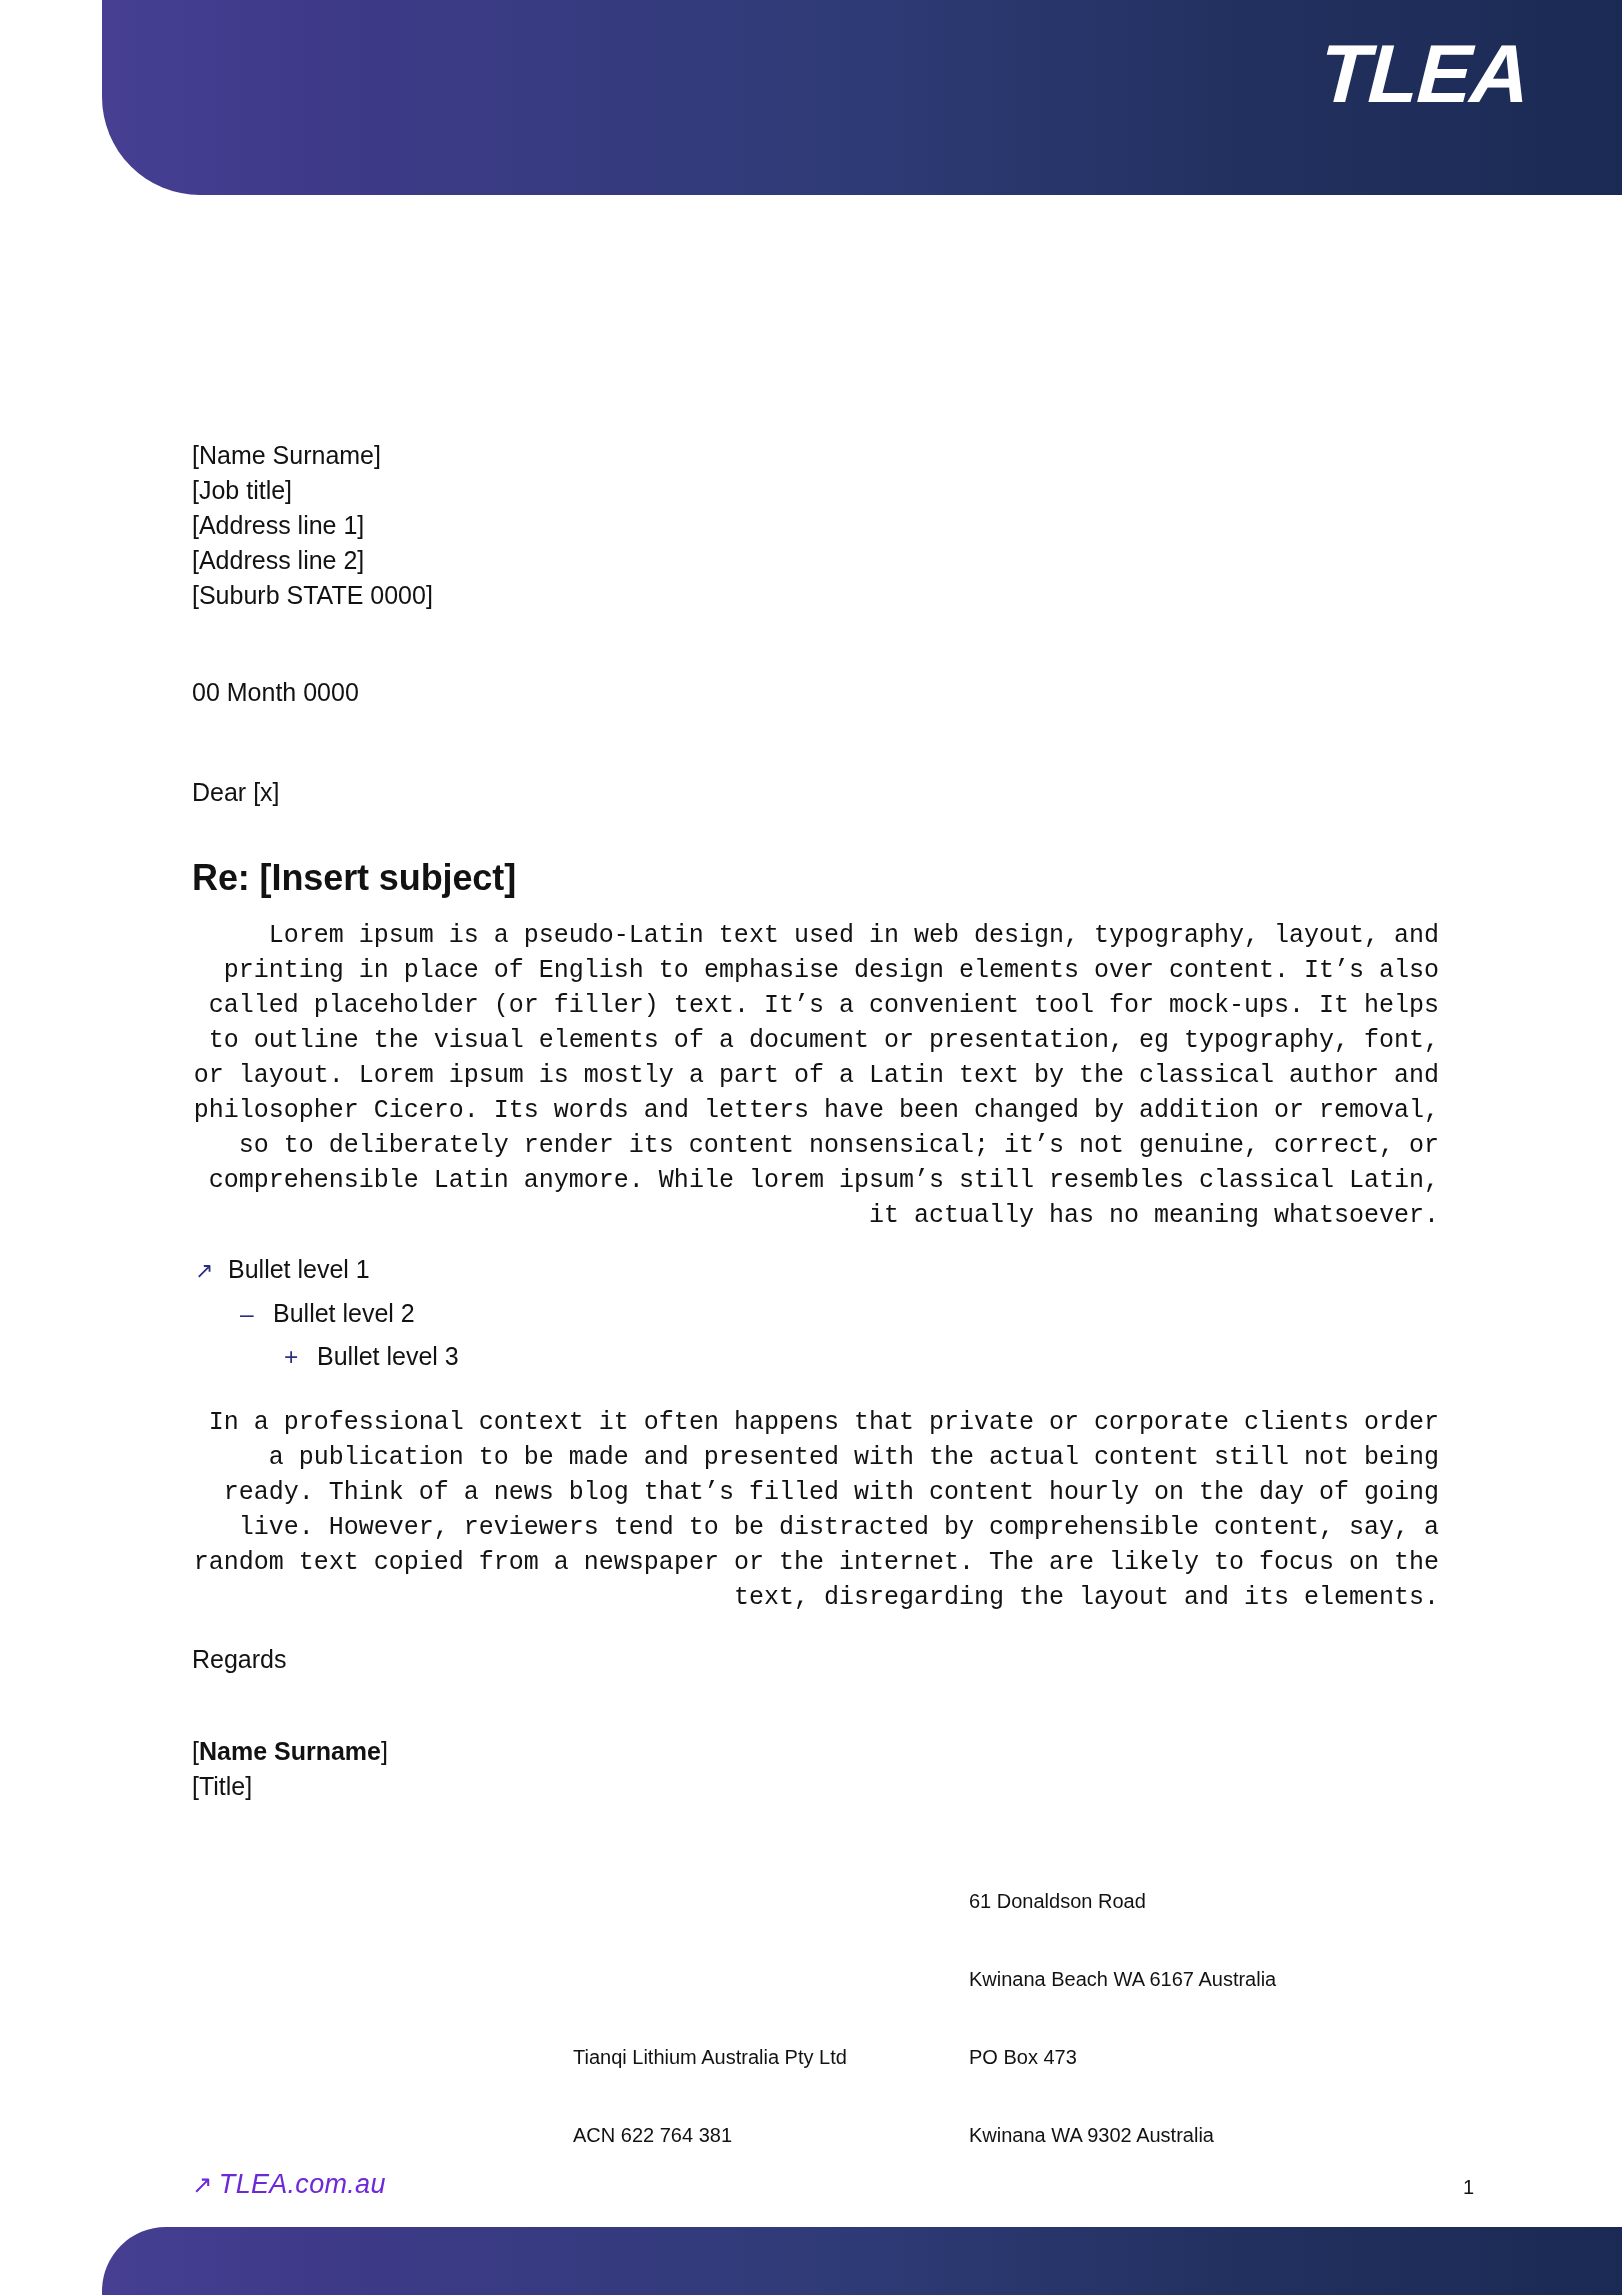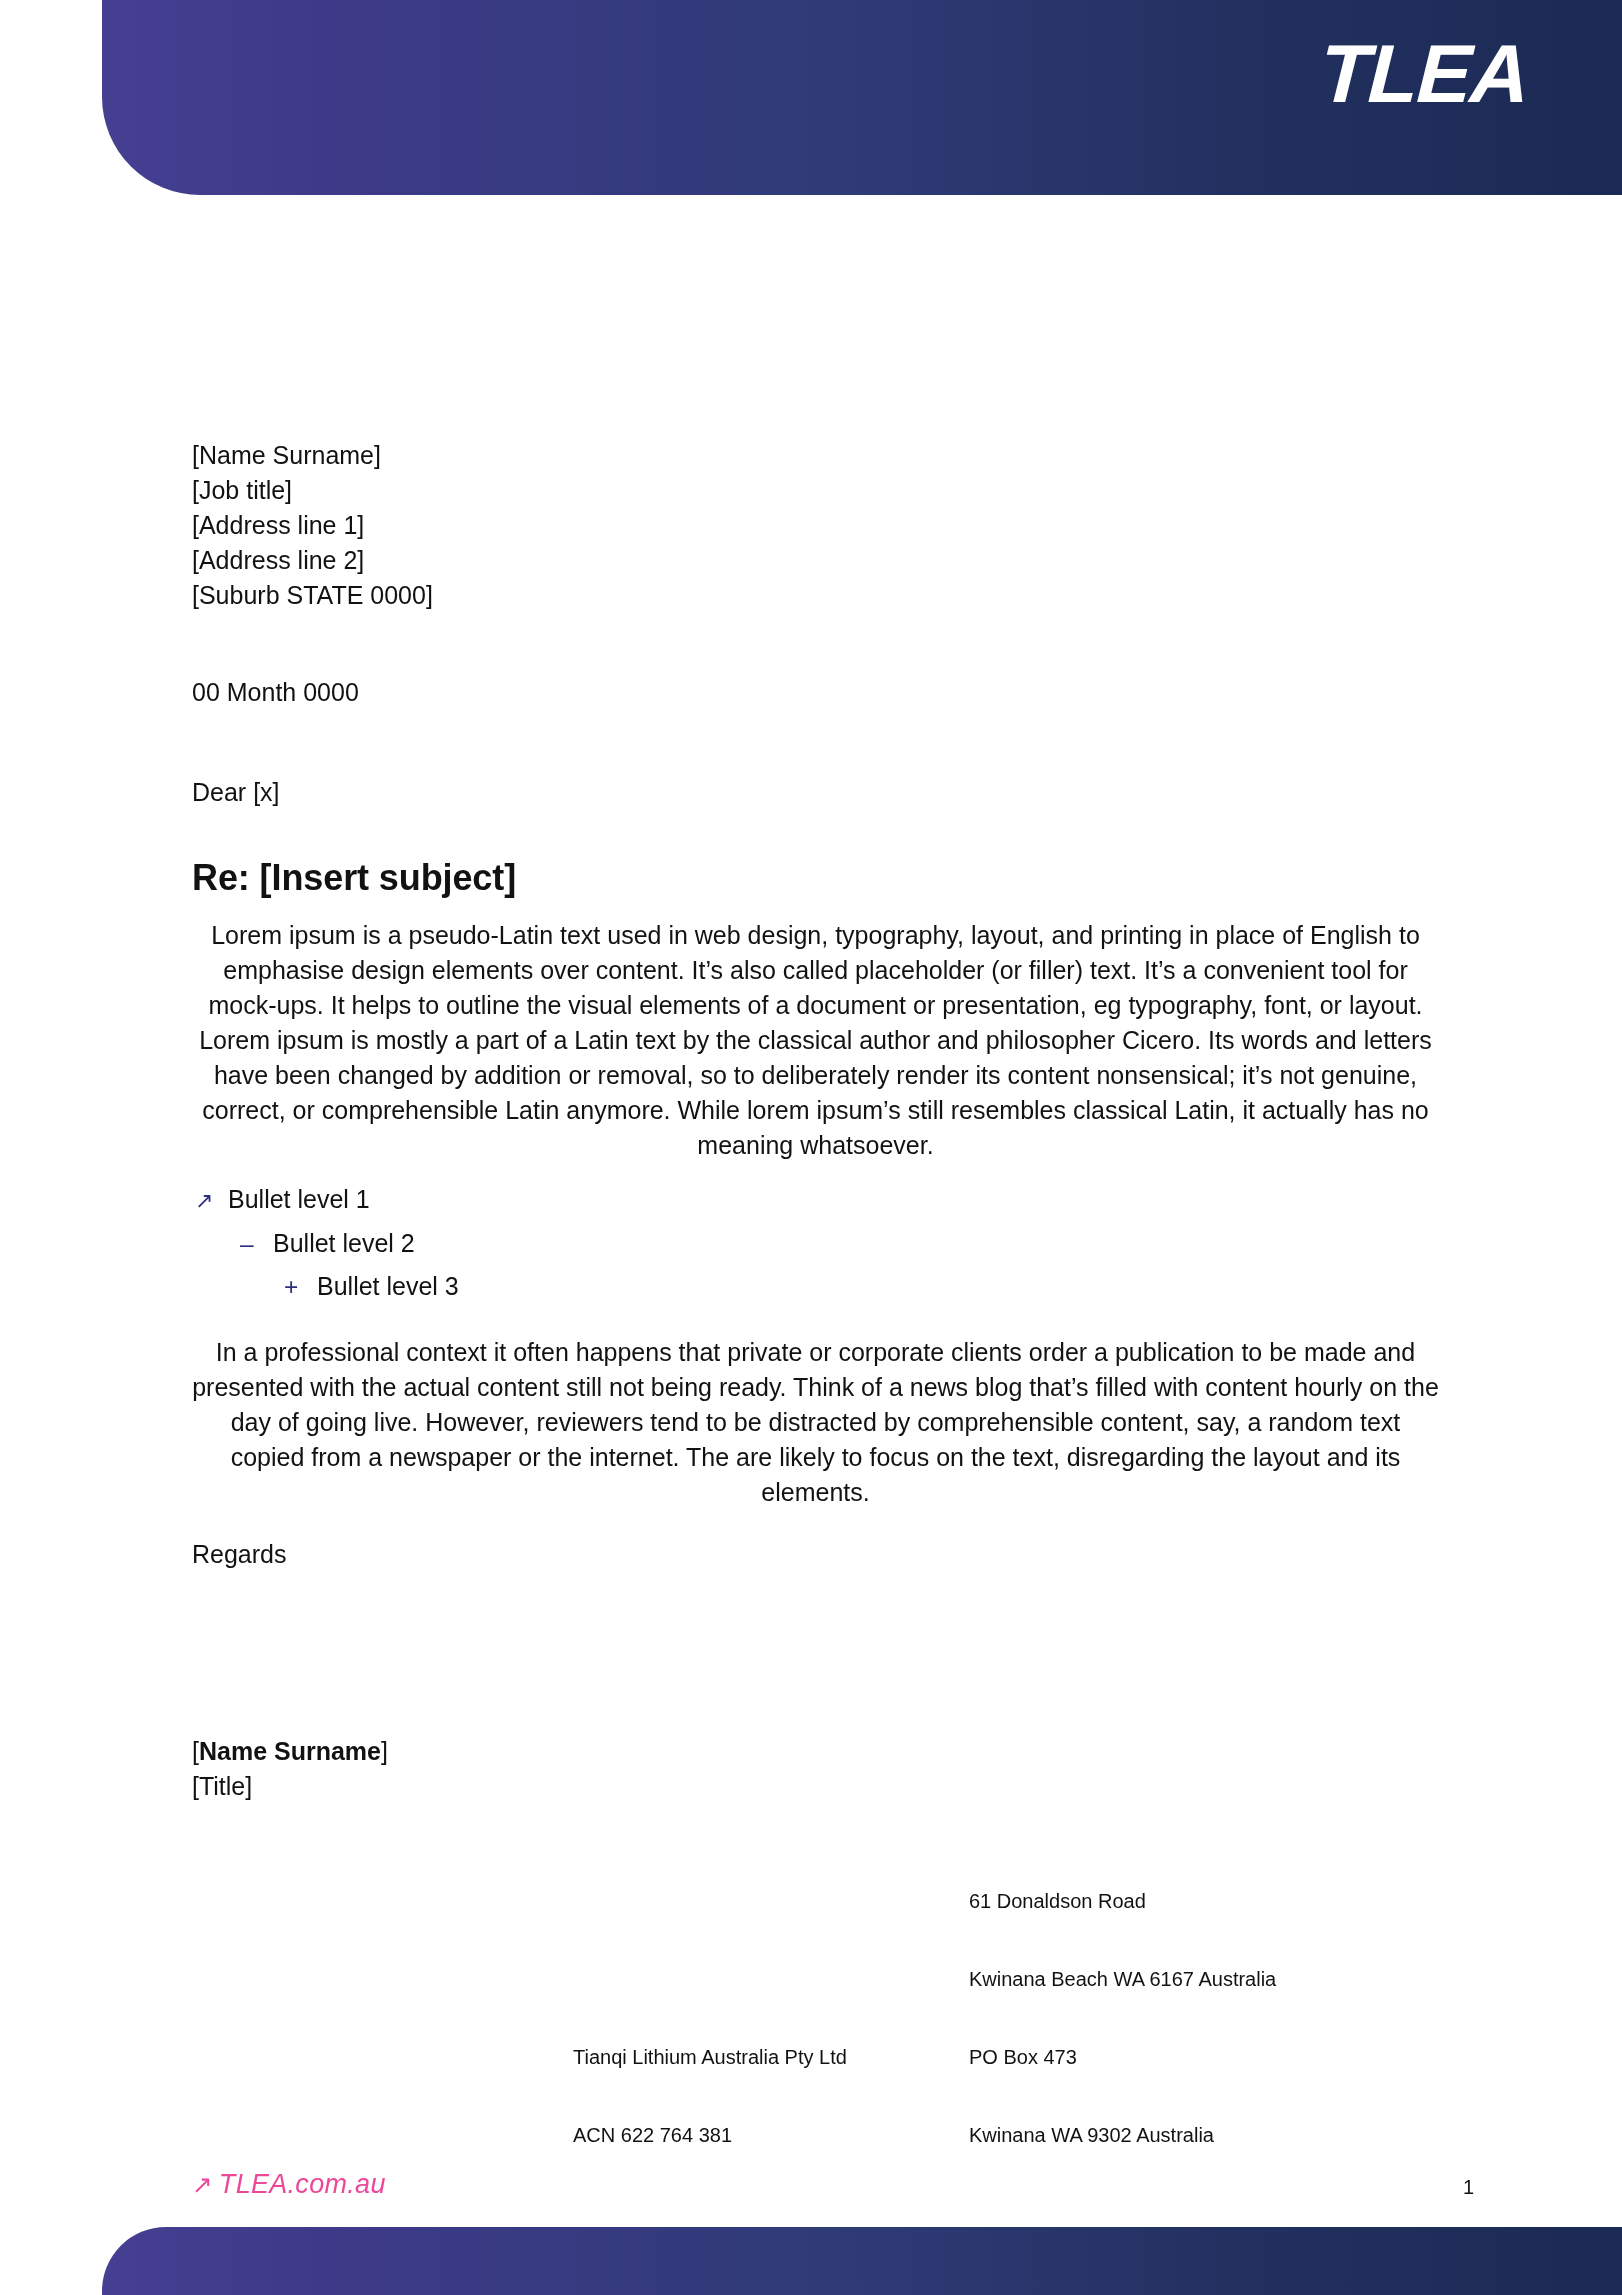--- a/index.html
+++ b/index.html
@@ -78,21 +78,22 @@
     font-size: 36px;
     font-weight: bold;
     line-height: 1.2;
     letter-spacing: -0.1px;
   }
 
   .body-para {
     margin-top: 19.3px;
     font-size: 25px;
     line-height: 35px;
-    text-align: center;
+    text-align: right;
+    font-family: Liberation Mono, monospace;
   }
   .body-para.second { margin-top: 27px; }
 
   .regards { margin-top: 27px; }
 
   
   .bullets {
     margin-top: 15px;
     list-style: none;
     padding: 0;
@@ -132,21 +133,21 @@
     position: absolute;
     left: 192px;
     right: 100px;
     bottom: 95px;
     height: 89px;
   }
   .footer-web {
     position: absolute;
     left: 0;
     bottom: 0;
-    color: #ec4899;
+    color: #6d28d9;
     font-size: 27px;
     font-style: italic;
     letter-spacing: 0.3px;
     white-space: nowrap;
   }
   .footer-web .arrow {
     font-style: normal;
     font-size: 24.5px;
     margin-right: 6px;
   }

